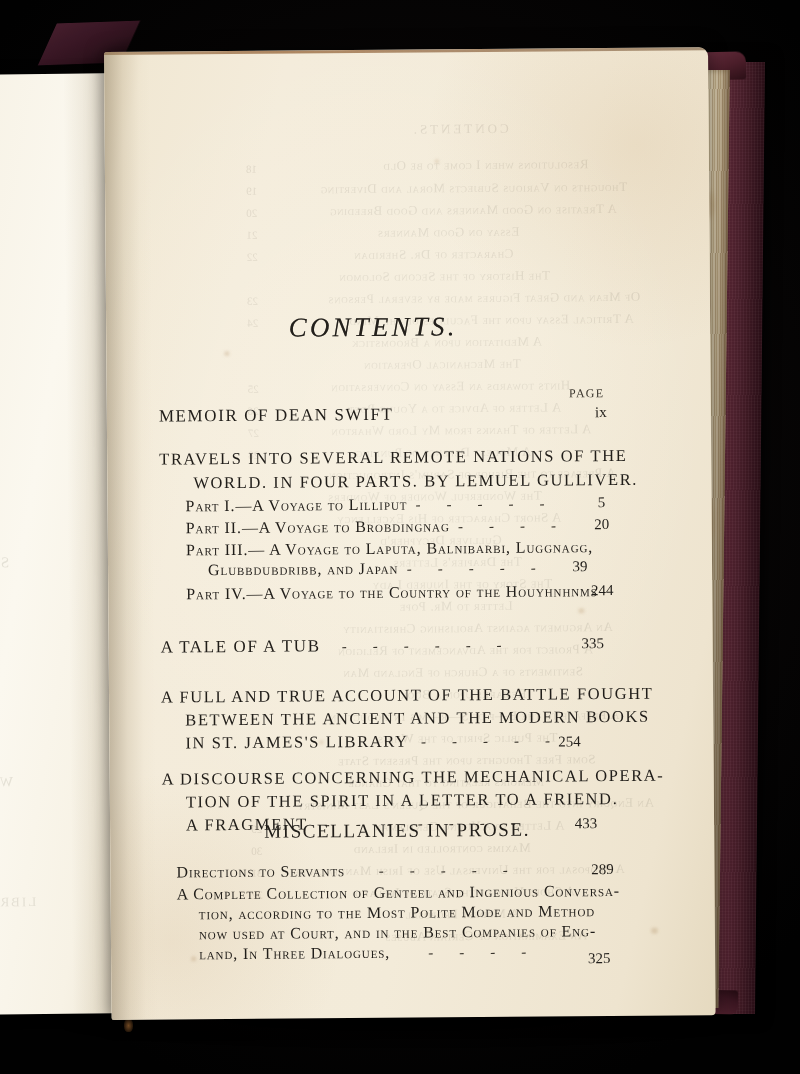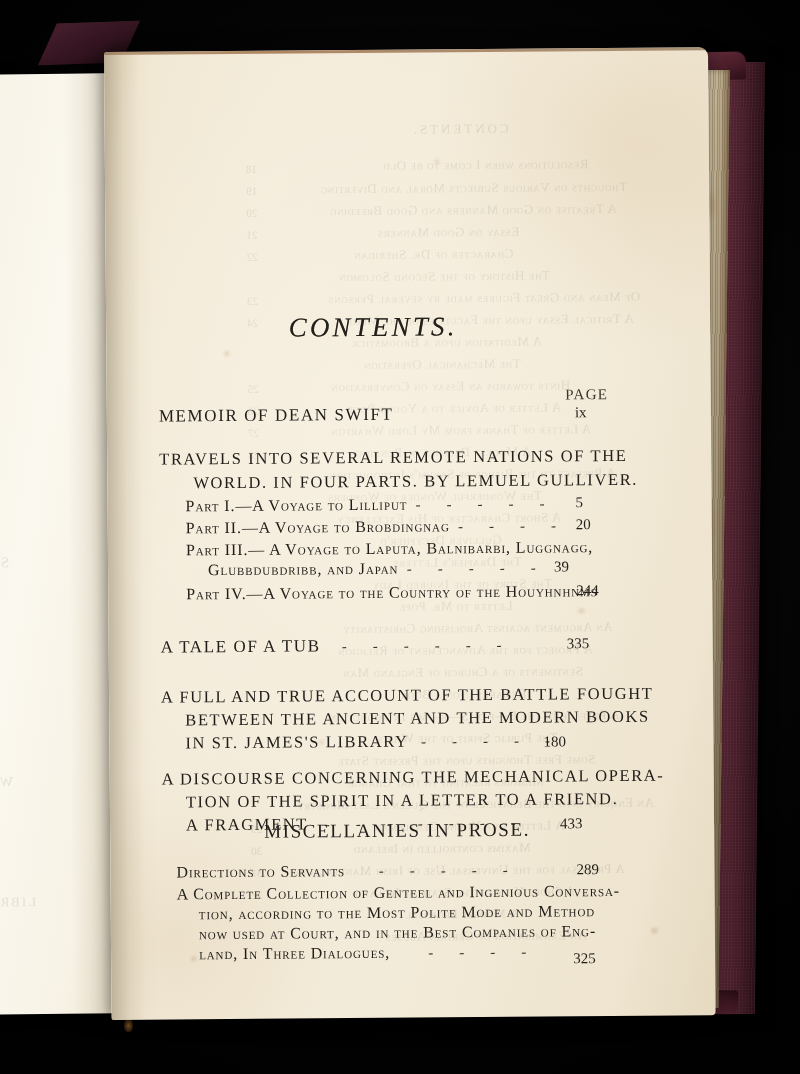--- a/index.html
+++ b/index.html
@@ -274,40 +274,40 @@
     text-shadow: 0 0 0.6px rgba(40,35,28,0.5);
   }
 
   .page-col-label {
     position: absolute;
     left: 398px;
     top: 338px;
     width: 60px;
     text-align: center;
     font-family: "Liberation Serif", serif;
-    font-size: 15px;
+    font-size: 12px;
     letter-spacing: 1.3px;
     color: #3b362e;
   }
 
   
   .entry {
     position: absolute;
     left: 0;
     width: 470px;
   }
   .entry .line {
     display: block;
     position: relative;
     white-space: nowrap;
   }
   .entry .num {
     position: absolute;
     width: 52px;
-    text-align: left;
+    text-align: center;
     font-family: "Liberation Serif", serif;
     color: #221f1b;
   }
 
   
   .t-caps {            
     font-family: "Liberation Serif", serif;
     letter-spacing: 1.6px;
     color: #201d19;
   }
@@ -520,21 +520,21 @@
       <div class="entry" style="top:636px;">
         <span class="line" style="display:block;">
           <span class="t-caps" style="font-size:16.5px;">A FULL AND TRUE ACCOUNT OF THE BATTLE FOUGHT</span>
         </span>
         <span class="line" style="display:block; margin-top:3px; padding-left:24px;">
           <span class="t-caps" style="font-size:16.5px;">BETWEEN THE ANCIENT AND THE MODERN BOOKS</span>
         </span>
         <span class="line" style="display:block; margin-top:3px; padding-left:24px;">
           <span class="t-caps" style="font-size:16.5px;">IN ST. JAMES'S LIBRARY</span>
           <span class="leader" style="font-size:15px;">&nbsp;&nbsp;-&nbsp;&nbsp;&nbsp;&nbsp;&nbsp;&nbsp;-&nbsp;&nbsp;&nbsp;&nbsp;&nbsp;&nbsp;-&nbsp;&nbsp;&nbsp;&nbsp;&nbsp;&nbsp;-&nbsp;&nbsp;&nbsp;&nbsp;&nbsp;&nbsp;-</span>
-          <span class="num" style="left:382px; top:3px; font-size:15px;">180</span>
+          <span class="num" style="left:382px; top:3px; font-size:15px;">254</span>
         </span>
       </div>
 
       <div class="entry" style="top:718px;">
         <span class="line" style="display:block;">
           <span class="t-caps" style="font-size:16.5px;">A DISCOURSE CONCERNING THE MECHANICAL OPERA-</span>
         </span>
         <span class="line" style="display:block; margin-top:3px; padding-left:24px;">
           <span class="t-caps" style="font-size:16.5px;">TION OF THE SPIRIT IN A LETTER TO A FRIEND.</span>
         </span>

